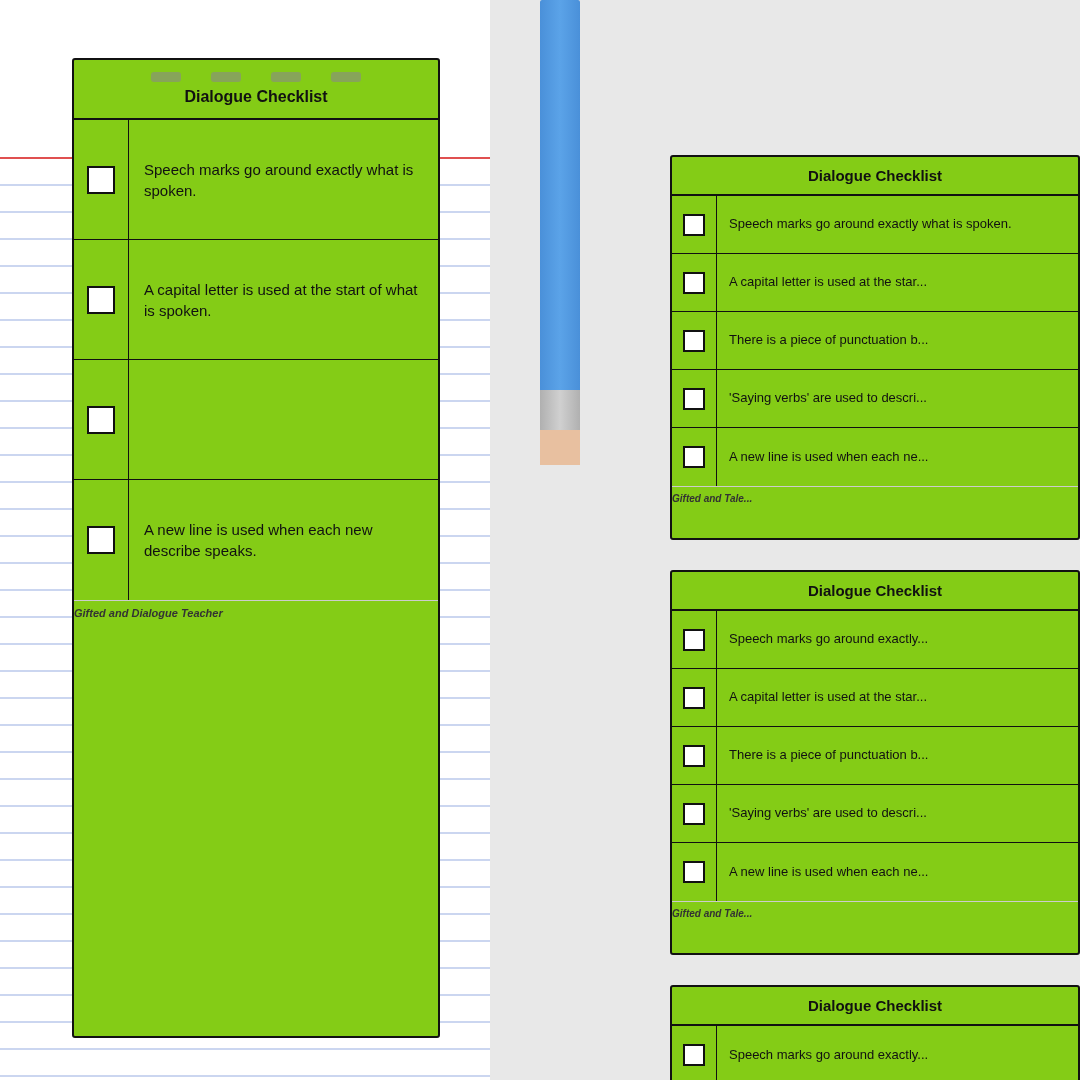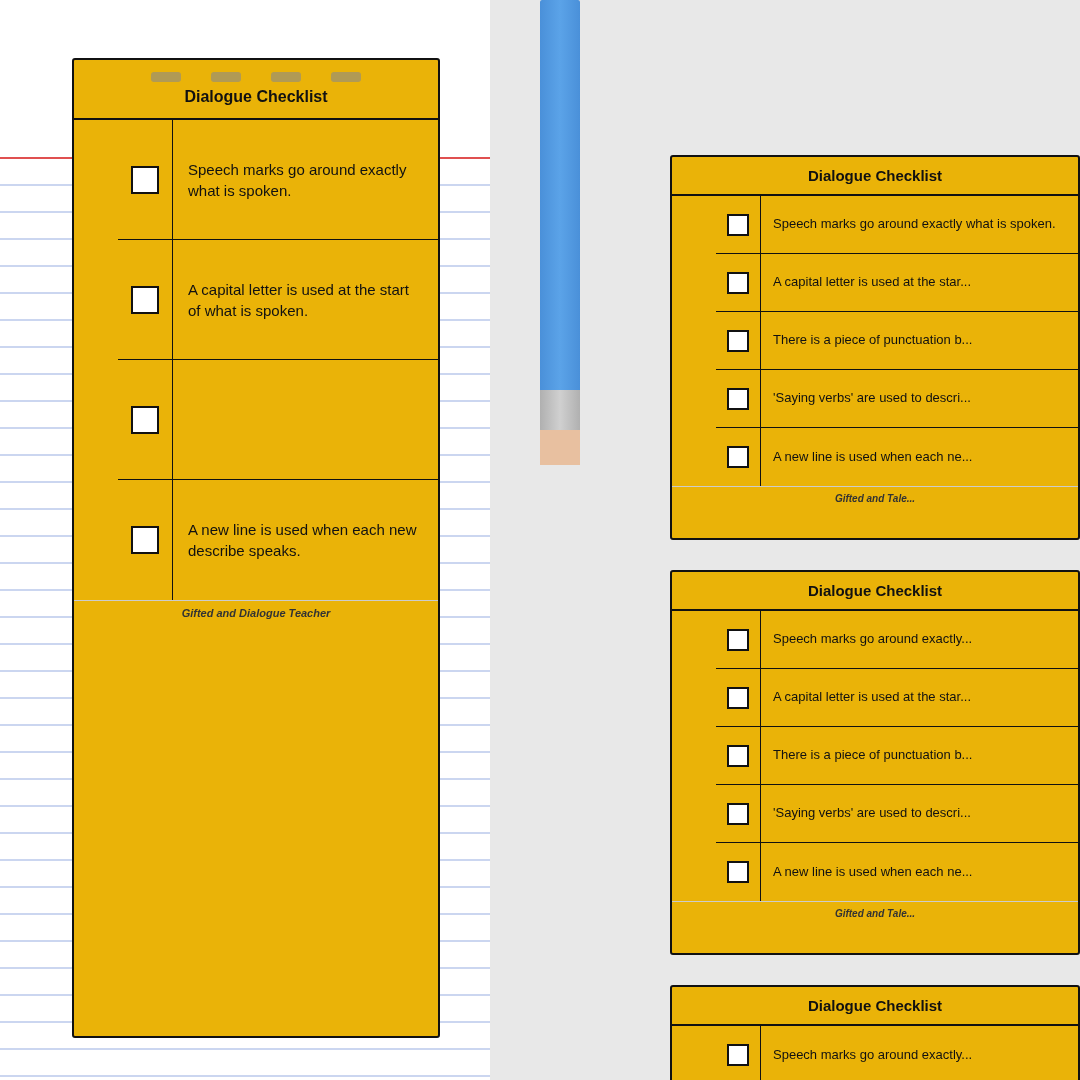--- a/index.html
+++ b/index.html
@@ -66,21 +66,21 @@
       top: 430px;
       left: 0;
       width: 100%;
       height: 35px;
       background: #e8c0a0;
     }
 
     
     .card {
       position: absolute;
-      background: #eab308;
+      background: #84cc16;
       border: 2.5px solid #111;
       border-radius: 3px;
     }
 
     
     .card-main {
       left: 72px;
       top: 58px;
       width: 368px;
       height: 980px;
@@ -113,21 +113,20 @@
     .card-title {
       font-weight: bold;
       font-size: 16px;
       color: #111;
     }
 
     .checklist-row {
       display: flex;
       border-bottom: 1.5px solid #111;
       min-height: 120px;
-      margin-left: 44px;
     }
 
     .checklist-row:last-child {
       border-bottom: none;
     }
 
     .checkbox-col {
       width: 55px;
       border-right: 1.5px solid #111;
       display: flex;
@@ -147,22 +146,22 @@
       flex: 1;
       padding: 15px 15px;
       display: flex;
       align-items: center;
       font-size: 15px;
       line-height: 1.4;
       color: #111;
     }
 
     .card-footer {
-      text-align: center;
-      padding: 6px 12px;
+      text-align: left;
+      padding: 6px 0;
       font-size: 11px;
       color: #333;
       font-style: italic;
       font-weight: bold;
       border-top: 1px solid #ccc;
     }
 
     
     .card-right-top {
       left: 670px;

